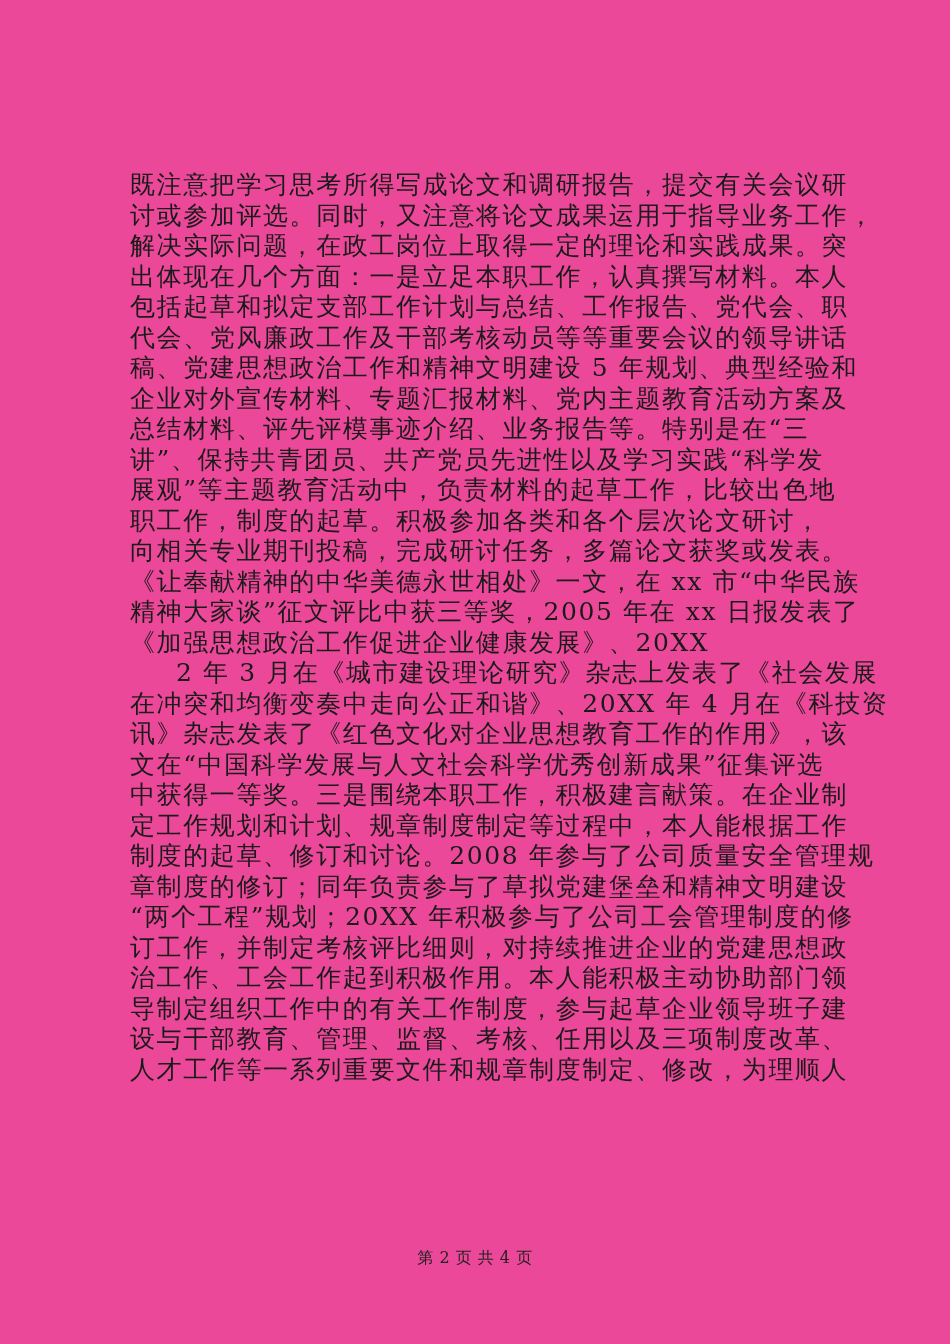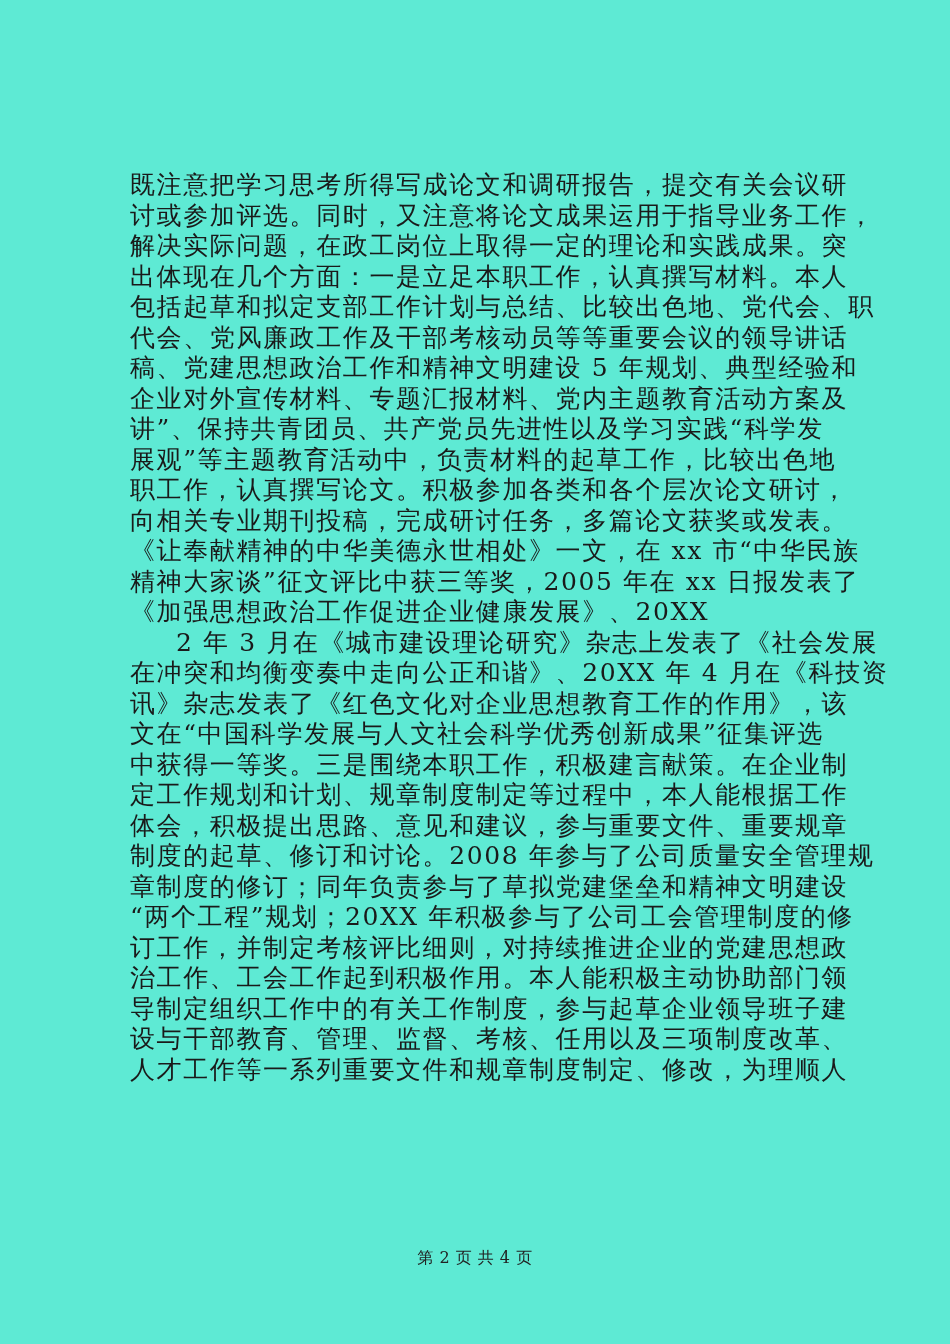--- a/index.html
+++ b/index.html
@@ -14,21 +14,21 @@
     overflow: hidden;
     font-family: "DejaVu Serif", "Liberation Serif", serif;
     color: #1a1a1a;
   }
   .page {
     position: absolute;
     left: 0;
     top: 0;
     width: 950px;
     height: 1344px;
-    background: #5eead4;
+    background: #ec4899;
   }
   .body-text {
     position: absolute;
     left: 130px;
     top: 170px;
     width: 712px;
   }
   .line {
     display: block;
     height: 30.5px;
@@ -54,38 +54,38 @@
 </style>
 </head>
 <body>
 
 <div class="page">
   <div class="body-text" id="body-text">
       <span class="line">既注意把学习思考所得写成论文和调研报告，提交有关会议研</span>
       <span class="line">讨或参加评选。同时，又注意将论文成果运用于指导业务工作，</span>
       <span class="line">解决实际问题，在政工岗位上取得一定的理论和实践成果。突</span>
       <span class="line">出体现在几个方面：一是立足本职工作，认真撰写材料。本人</span>
-      <span class="line">包括起草和拟定支部工作计划与总结、比较出色地、党代会、职</span>
+      <span class="line">包括起草和拟定支部工作计划与总结、工作报告、党代会、职</span>
       <span class="line">代会、党风廉政工作及干部考核动员等等重要会议的领导讲话</span>
       <span class="line">稿、党建思想政治工作和精神文明建设 5 年规划、典型经验和</span>
       <span class="line">企业对外宣传材料、专题汇报材料、党内主题教育活动方案及</span>
+      <span class="line">总结材料、评先评模事迹介绍、业务报告等。特别是在“三</span>
       <span class="line">讲”、保持共青团员、共产党员先进性以及学习实践“科学发</span>
       <span class="line">展观”等主题教育活动中，负责材料的起草工作，比较出色地</span>
-      <span class="line">职工作，认真撰写论文。积极参加各类和各个层次论文研讨，</span>
+      <span class="line">职工作，制度的起草。积极参加各类和各个层次论文研讨，</span>
       <span class="line">向相关专业期刊投稿，完成研讨任务，多篇论文获奖或发表。</span>
       <span class="line">《让奉献精神的中华美德永世相处》一文，在 xx 市“中华民族</span>
       <span class="line">精神大家谈”征文评比中获三等奖，2005 年在 xx 日报发表了</span>
       <span class="line">《加强思想政治工作促进企业健康发展》、20XX</span>
       <span class="line indent">2 年 3 月在《城市建设理论研究》杂志上发表了《社会发展</span>
       <span class="line">在冲突和均衡变奏中走向公正和谐》、20XX 年 4 月在《科技资</span>
       <span class="line">讯》杂志发表了《红色文化对企业思想教育工作的作用》，该</span>
       <span class="line">文在“中国科学发展与人文社会科学优秀创新成果”征集评选</span>
       <span class="line">中获得一等奖。三是围绕本职工作，积极建言献策。在企业制</span>
       <span class="line">定工作规划和计划、规章制度制定等过程中，本人能根据工作</span>
-      <span class="line">体会，积极提出思路、意见和建议，参与重要文件、重要规章</span>
       <span class="line">制度的起草、修订和讨论。2008 年参与了公司质量安全管理规</span>
       <span class="line">章制度的修订；同年负责参与了草拟党建堡垒和精神文明建设</span>
       <span class="line">“两个工程”规划；20XX 年积极参与了公司工会管理制度的修</span>
       <span class="line">订工作，并制定考核评比细则，对持续推进企业的党建思想政</span>
       <span class="line">治工作、工会工作起到积极作用。本人能积极主动协助部门领</span>
       <span class="line">导制定组织工作中的有关工作制度，参与起草企业领导班子建</span>
       <span class="line">设与干部教育、管理、监督、考核、任用以及三项制度改革、</span>
       <span class="line">人才工作等一系列重要文件和规章制度制定、修改，为理顺人</span>
     </div>
   <div class="footer">

